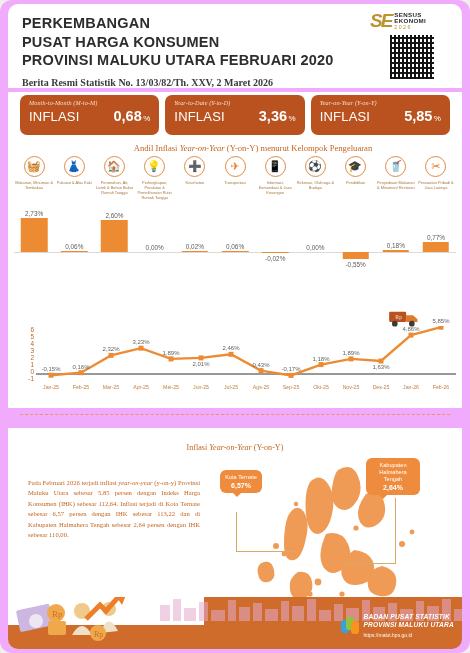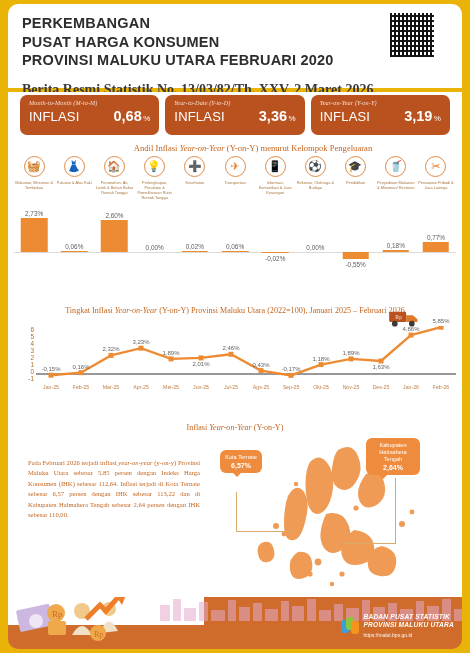--- a/index.html
+++ b/index.html
@@ -5,37 +5,38 @@
   * { box-sizing: border-box; margin: 0; padding: 0; }
   body {
     width: 470px; height: 653px;
     background: #f0efee;
     font-family: "Liberation Sans", sans-serif;
     overflow: hidden;
     position: relative;
   }
   .page {
     position: absolute; inset: 0;
-    background: #eab308;
+    background: #f0abfc;
+    border-radius: 12px;
   }
   
   .header {
     position: absolute; top: 4px; left: 8px; right: 8px; height: 84px;
     background: #ffffff;
     border-radius: 10px 10px 0 0;
     padding: 10px 12px 0 14px;
   }
   .title-line {
     font-size: 14.5px; font-weight: bold; color: #2d2d2d;
     letter-spacing: 0.2px; line-height: 18.5px;
     white-space: nowrap;
   }
   .subtitle {
-    margin-top: 12px;
-    font-size: 14px; font-weight: bold; color: #3a3a3a;
+    margin-top: 7px;
+    font-size: 10px; font-weight: bold; color: #3a3a3a;
     font-family: "Liberation Serif", serif;
   }
   .logo-block {
     position: absolute; top: 6px; right: 8px;
     width: 84px; text-align: center;
   }
   .se-row { display: flex; align-items: center; justify-content: center; gap: 3px; }
   .se-mark { font-size: 19px; color: #b9942f; font-weight: bold; font-style: italic; letter-spacing: -2px;}
   .se-text { text-align: left; line-height: 6.2px; }
   .se-text b { display:block; font-size: 6.2px; color: #2d2d2d; letter-spacing: 0.3px;}
@@ -140,21 +141,21 @@
   .xaxis span { flex: 1; text-align: center; }
   .pt-label {
     position: absolute; font-size: 6px; color: #636363; white-space: nowrap;
     transform: translateX(-50%);
   }
   .truck {
     position: absolute; right: 36px; top: -18px; width: 34px; height: 20px;
   }
   
   .panel-map {
-    position: absolute; top: 408px; left: 8px; right: 8px; height: 196px;
+    position: absolute; top: 428px; left: 8px; right: 8px; height: 196px;
     background: #ffffff;
   }
   .map-title {
     text-align: center; font-size: 8.1px; color: #c4651f;
     font-family: "Liberation Serif", serif; padding-top: 14px; line-height: 11px;
   }
   .map-title i { font-style: italic; }
   .para {
     position: absolute; left: 20px; top: 50px; width: 172px;
     font-size: 6.6px; line-height: 10.4px; color: #c4651f;
@@ -197,20 +198,27 @@
 
 <div class="page">
 
   <div class="header">
     <div class="title-line">PERKEMBANGAN</div>
     <div class="title-line">PUSAT HARGA KONSUMEN</div>
     <div class="title-line">PROVINSI MALUKU UTARA FEBRUARI 2020</div>
     <div class="subtitle">Berita Resmi Statistik No. 13/03/82/Th. XXV, 2 Maret 2026</div>
 
     <div class="logo-block">
+      <div class="se-row">
+        <div class="se-mark">SE</div>
+        <div class="se-text">
+          <b>SENSUS EKONOMI</b>
+          <i>2026</i>
+        </div>
+      </div>
       <div class="qr"></div>
     </div>
   </div>
 
   <div class="stats">
     <div class="stat-box">
       <div class="stat-kicker">Month-to-Month (M-to-M)</div>
       <div class="stat-row">
         <span class="stat-label">INFLASI</span>
         <span><span class="stat-val">0,68</span><span class="stat-pct">%</span></span>
@@ -220,21 +228,21 @@
       <div class="stat-kicker">Year-to-Date (Y-to-D)</div>
       <div class="stat-row">
         <span class="stat-label">INFLASI</span>
         <span><span class="stat-val">3,36</span><span class="stat-pct">%</span></span>
       </div>
     </div>
     <div class="stat-box">
       <div class="stat-kicker">Year-on-Year (Y-on-Y)</div>
       <div class="stat-row">
         <span class="stat-label">INFLASI</span>
-        <span><span class="stat-val">3,19</span><span class="stat-pct">%</span></span>
+        <span><span class="stat-val">5,85</span><span class="stat-pct">%</span></span>
       </div>
     </div>
   </div>
 
   <div class="panel-bars">
     <div class="bars-title">
       <span>Andil Inflasi </span><i>Year-on-Year</i><span> (Y-on-Y) menurut Kelompok Pengeluaran</span>
     </div>
     <div class="groups" id="group-icons">
         <div class="group">
@@ -327,23 +335,20 @@
             <div class="bar" style="height: 9.55862px; bottom: 30px;"></div>
             <div class="bar-val" style="bottom: 40.5586px;">0,77%</div>
           </div>
         </div>
     </div>
   </div>
 
   <div class="dash-div" style="top:296px"></div>
 
   <div class="panel-line">
-    <div class="line-title">
-      <span>Tingkat Inflasi </span><i>Year-on-Year</i><span> (Y-on-Y) Provinsi Maluku Utara (2022=100), Januari  2025 – Februari 2026</span>
-    </div>
     <div class="lc-wrap">
       <div class="yaxis" id="yaxis">
           <span>6</span>
           <span>5</span>
           <span>4</span>
           <span>3</span>
           <span>2</span>
           <span>1</span>
           <span>0</span>
           <span>-1</span>

